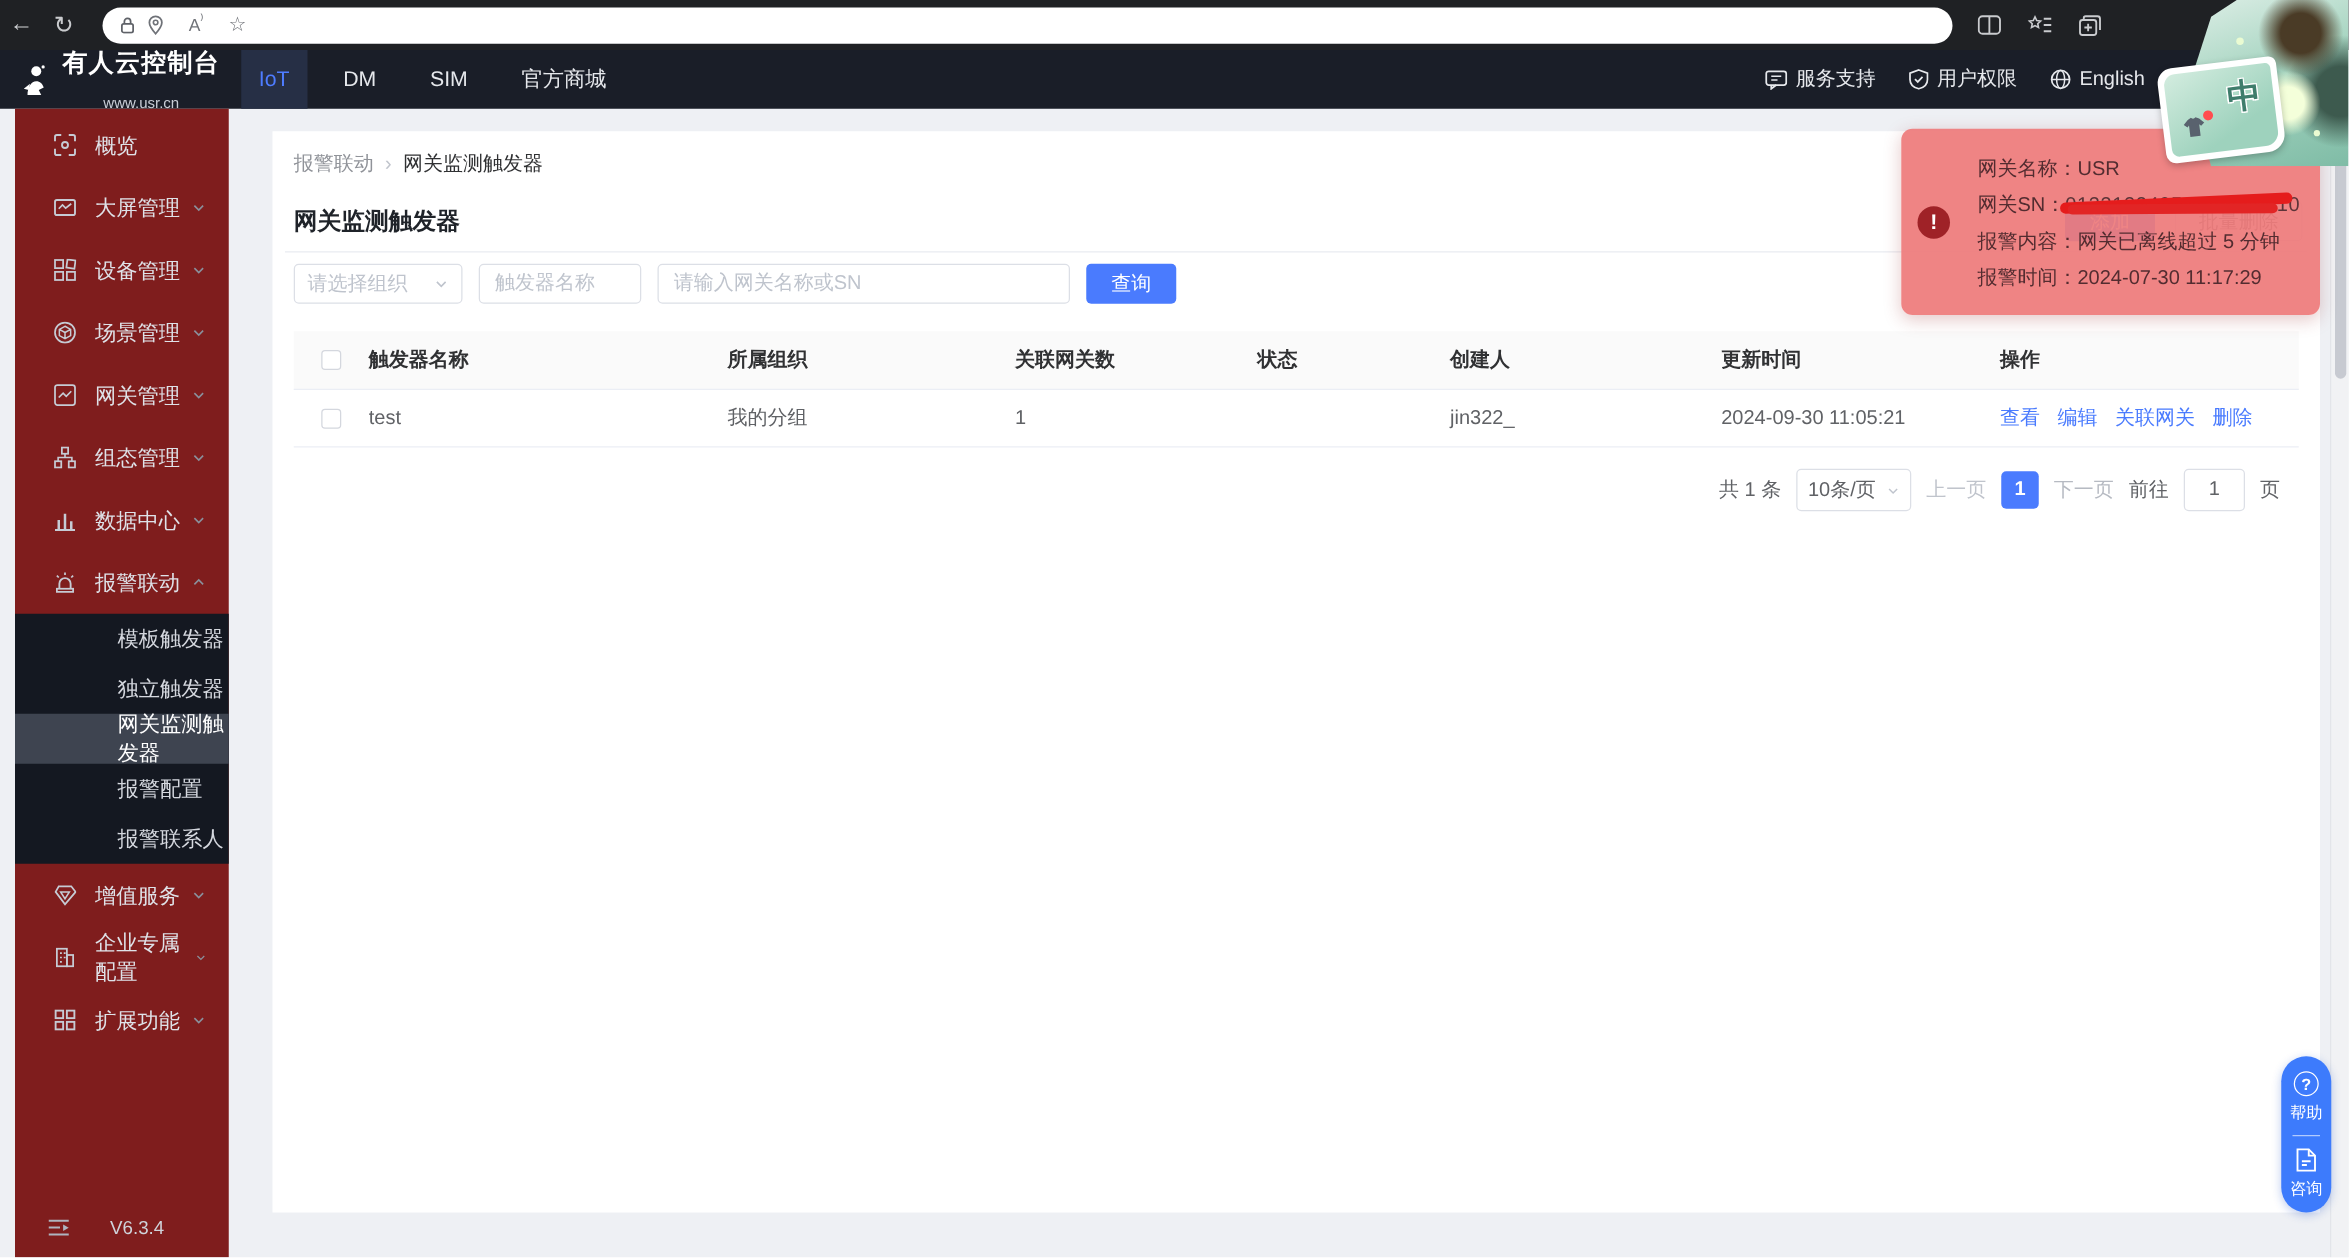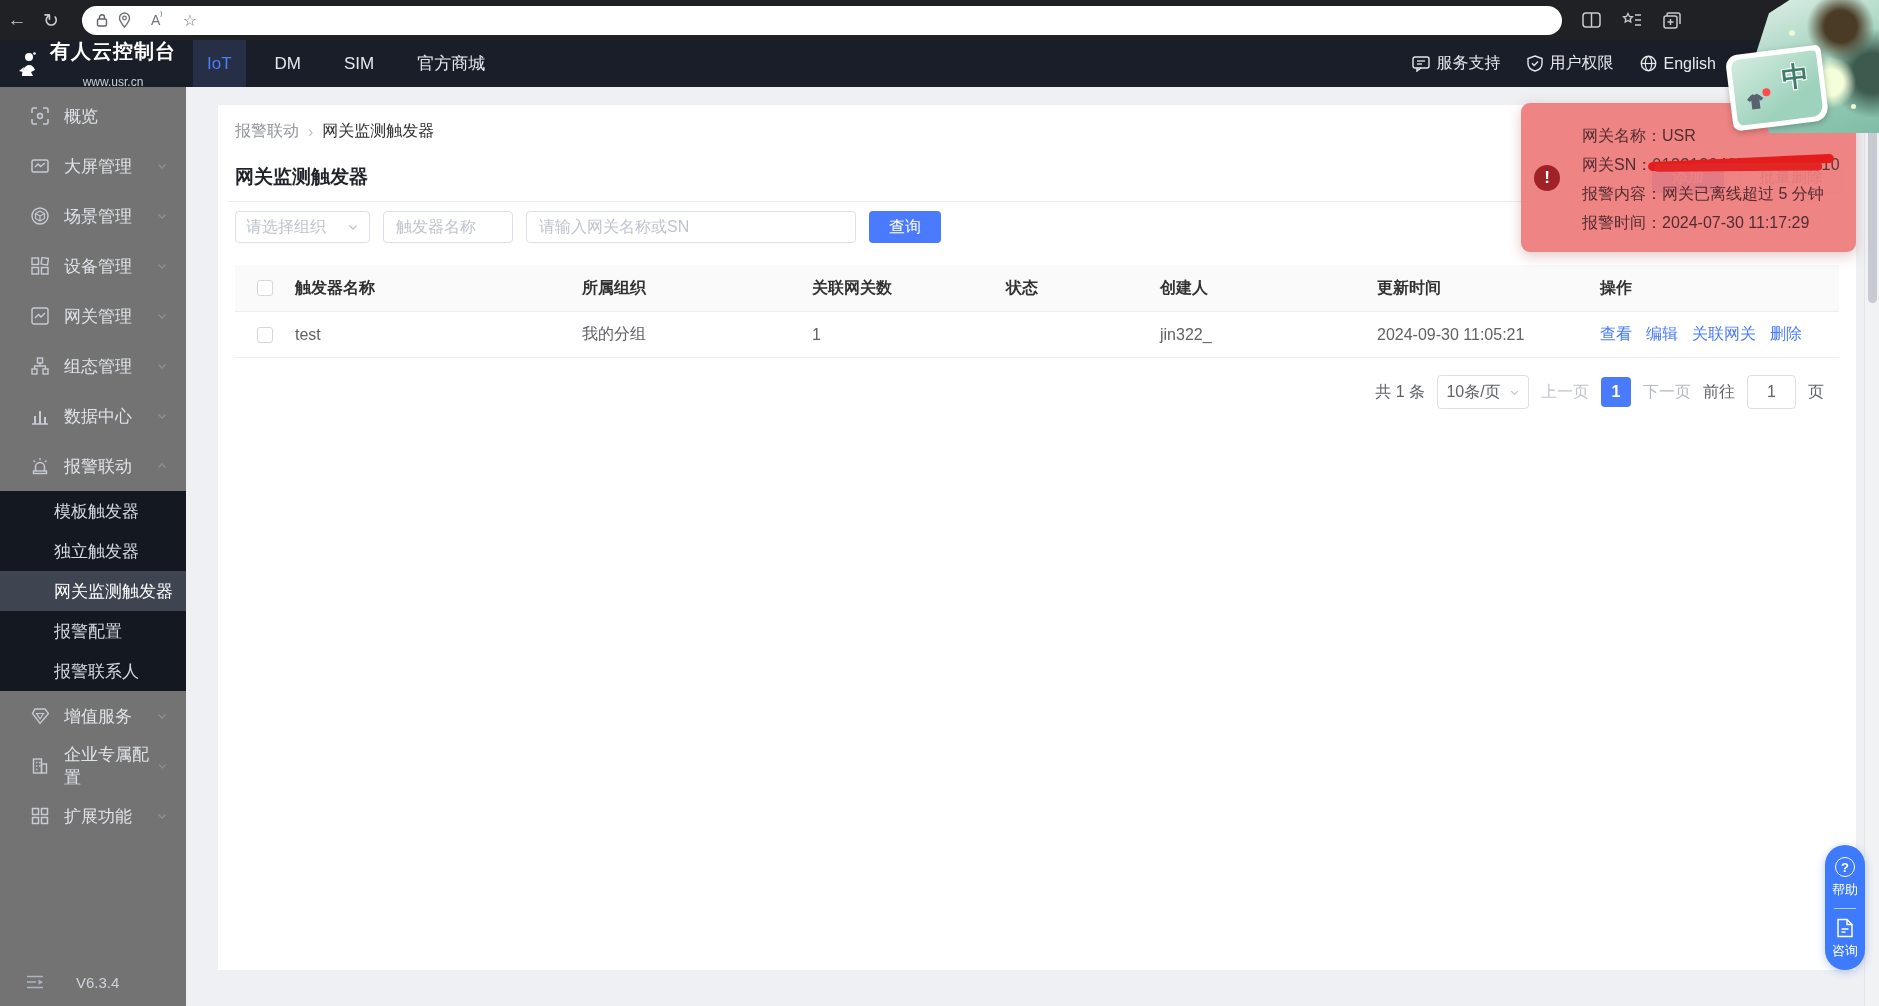--- a/index.html
+++ b/index.html
@@ -26,26 +26,26 @@
   .logo-txt { margin-left:8px; }
   .logo-title { color:#ffffff; font-size:20px; font-weight:bold; letter-spacing:1px; line-height:22px; }
   .logo-sub { color:#c9cdd6; font-size:12px; text-align:center; line-height:12px;margin-top:14px; }
   .nav-tabs { display:flex; align-items:stretch; height:47px; }
   .nav-tab { display:flex; align-items:center; padding:0 14px; margin-right:15px; color:#e6e8ec; font-size:17px; cursor:pointer; }
   .nav-tab.active { background:#262f45; color:#4e7cff; }
   .nav-right { position:absolute; right:148px; display:flex; align-items:center; gap:26px; }
   .nav-right-item { display:flex; align-items:center; gap:7px; color:#e6e8ec; font-size:16px; cursor:pointer; }
 
   
-  .sidebar { position:absolute; left:0; top:87px; width:186px; height:919px; background:#737373; z-index:5; padding-top:4px; }
+  .sidebar { position:absolute; left:12px; top:87px; width:171px; height:919px; background:#7f1d1d; z-index:5; padding-top:4px; }
   .side-item { height:50px; display:flex; align-items:center; padding:0 18px 0 30px; color:#dfe2e8; font-size:17px; cursor:pointer; }
   .side-item .s-icon { width:20px; height:20px; margin-right:14px; display:flex; align-items:center; justify-content:center; flex:0 0 auto; }
   .side-item .s-label { flex:1 1 auto; }
   .submenu { background:#141821; }
-  .sub-item { height:40px; display:flex; align-items:center; padding-left:54px; color:#d5d8df; font-size:17px; cursor:pointer;text-align:right; }
+  .sub-item { height:40px; display:flex; align-items:center; padding-left:82px; color:#d5d8df; font-size:17px; cursor:pointer; }
   .sub-item.active { background:#3e4450; color:#ffffff; }
   .side-bottom { position:absolute; left:0; bottom:0; width:205px; height:48px; display:flex; align-items:center; }
   .collapse-ic { margin-left:26px; display:flex; cursor:pointer; }
   .version { margin-left:32px; color:#cfd3da; font-size:15px; }
 
   
   .main-card { position:absolute; left:218px; top:105px; width:1638px; height:865px; background:#ffffff; }
   .breadcrumb { padding:16px 17px 0 17px; font-size:16px; display:flex; gap:9px; align-items:center; }
   .bc-parent { color:#909399; cursor:pointer; }
   .bc-sep { color:#c0c4cc; }
@@ -248,39 +248,39 @@
           </svg>
         </span>
       <span class="s-label">大屏管理</span>
       <svg width="12" height="12" viewBox="0 0 12 12">
           <path d="M2.5 4.5 6 8 9.5 4.5" fill="none" stroke="#8a909c" stroke-width="1.3"></path>
         </svg>
     </div>
     <div class="side-item">
       <span class="s-icon">
           <svg width="18" height="18" viewBox="0 0 18 18">
-            <circle cx="9" cy="9" r="8" fill="none" stroke="#c6cbd4" stroke-width="1.4"></circle>
-            <path d="M9 4 13.5 6.5v5L9 14 4.5 11.5v-5z M9 9v5 M9 9 13.5 6.5 M9 9 4.5 6.5" fill="none" stroke="#c6cbd4" stroke-width="1.2"></path>
-          </svg>
-        </span>
-      <span class="s-label">场景管理</span>
-      <svg width="12" height="12" viewBox="0 0 12 12">
-          <path d="M2.5 4.5 6 8 9.5 4.5" fill="none" stroke="#8a909c" stroke-width="1.3"></path>
-        </svg>
-    </div>
-    <div class="side-item">
-      <span class="s-icon">
-          <svg width="18" height="18" viewBox="0 0 18 18">
             <rect x="1" y="1" width="6.5" height="6.5" fill="none" stroke="#c6cbd4" stroke-width="1.4"></rect>
             <rect x="10.5" y="1" width="6.5" height="6.5" fill="none" stroke="#c6cbd4" stroke-width="1.4" transform="rotate(8 13.75 4.25)"></rect>
             <rect x="1" y="10.5" width="6.5" height="6.5" fill="none" stroke="#c6cbd4" stroke-width="1.4"></rect>
             <rect x="10.5" y="10.5" width="6.5" height="6.5" fill="none" stroke="#c6cbd4" stroke-width="1.4"></rect>
           </svg>
         </span>
       <span class="s-label">设备管理</span>
+      <svg width="12" height="12" viewBox="0 0 12 12">
+          <path d="M2.5 4.5 6 8 9.5 4.5" fill="none" stroke="#8a909c" stroke-width="1.3"></path>
+        </svg>
+    </div>
+    <div class="side-item">
+      <span class="s-icon">
+          <svg width="18" height="18" viewBox="0 0 18 18">
+            <circle cx="9" cy="9" r="8" fill="none" stroke="#c6cbd4" stroke-width="1.4"></circle>
+            <path d="M9 4 13.5 6.5v5L9 14 4.5 11.5v-5z M9 9v5 M9 9 13.5 6.5 M9 9 4.5 6.5" fill="none" stroke="#c6cbd4" stroke-width="1.2"></path>
+          </svg>
+        </span>
+      <span class="s-label">场景管理</span>
       <svg width="12" height="12" viewBox="0 0 12 12">
           <path d="M2.5 4.5 6 8 9.5 4.5" fill="none" stroke="#8a909c" stroke-width="1.3"></path>
         </svg>
     </div>
     <div class="side-item">
       <span class="s-icon">
           <svg width="18" height="18" viewBox="0 0 18 18">
             <rect x="1" y="1" width="16" height="16" rx="2" fill="none" stroke="#c6cbd4" stroke-width="1.4"></rect>
             <path d="M4 11l3.5-3.5 2.5 2.5L14 6" fill="none" stroke="#c6cbd4" stroke-width="1.4"></path>
           </svg>

